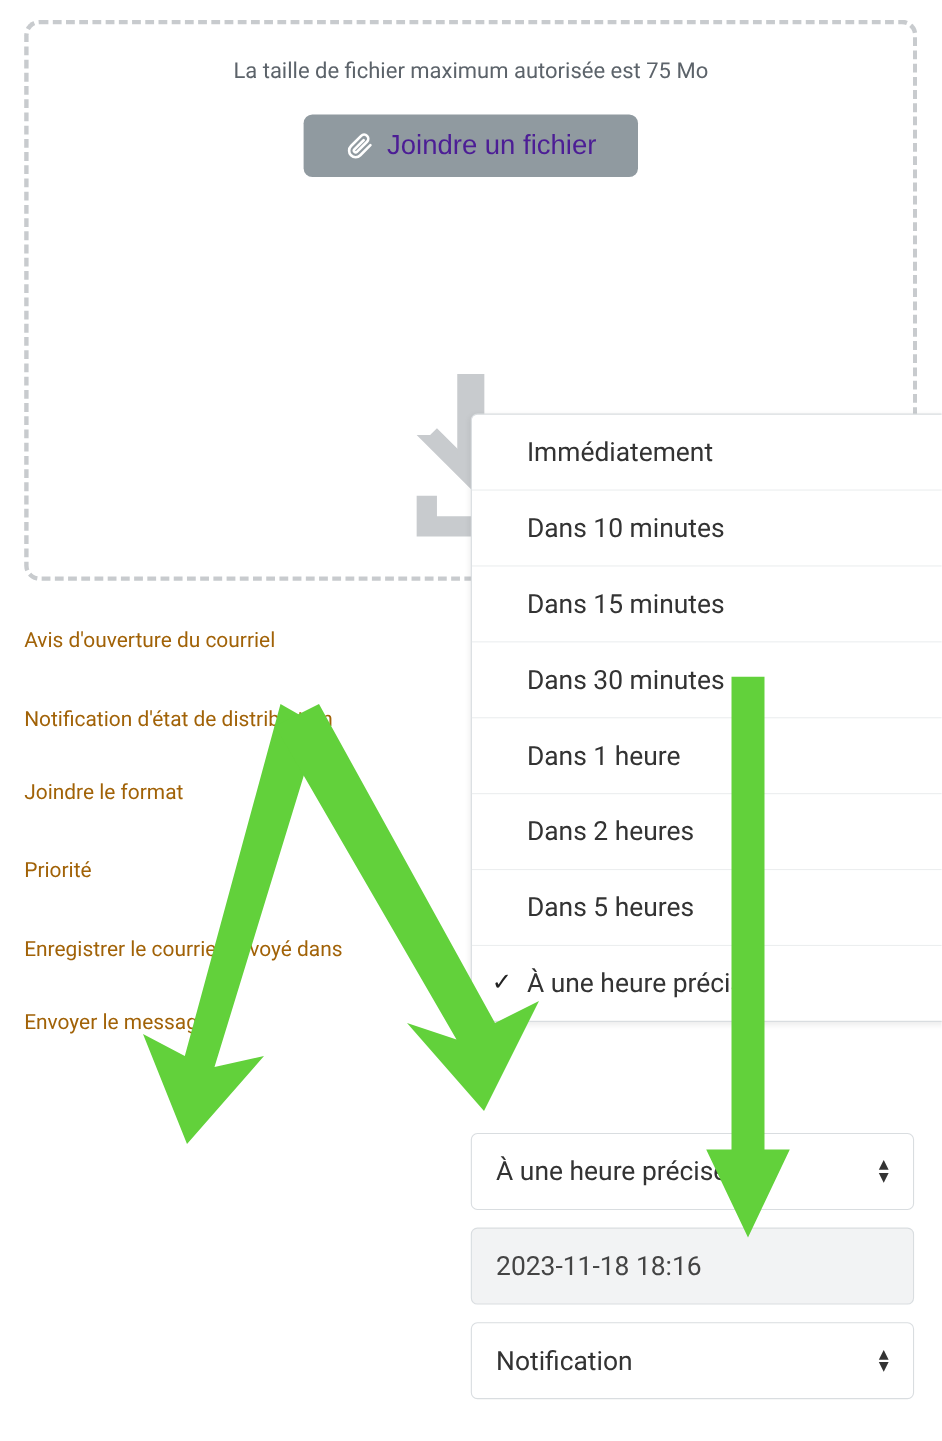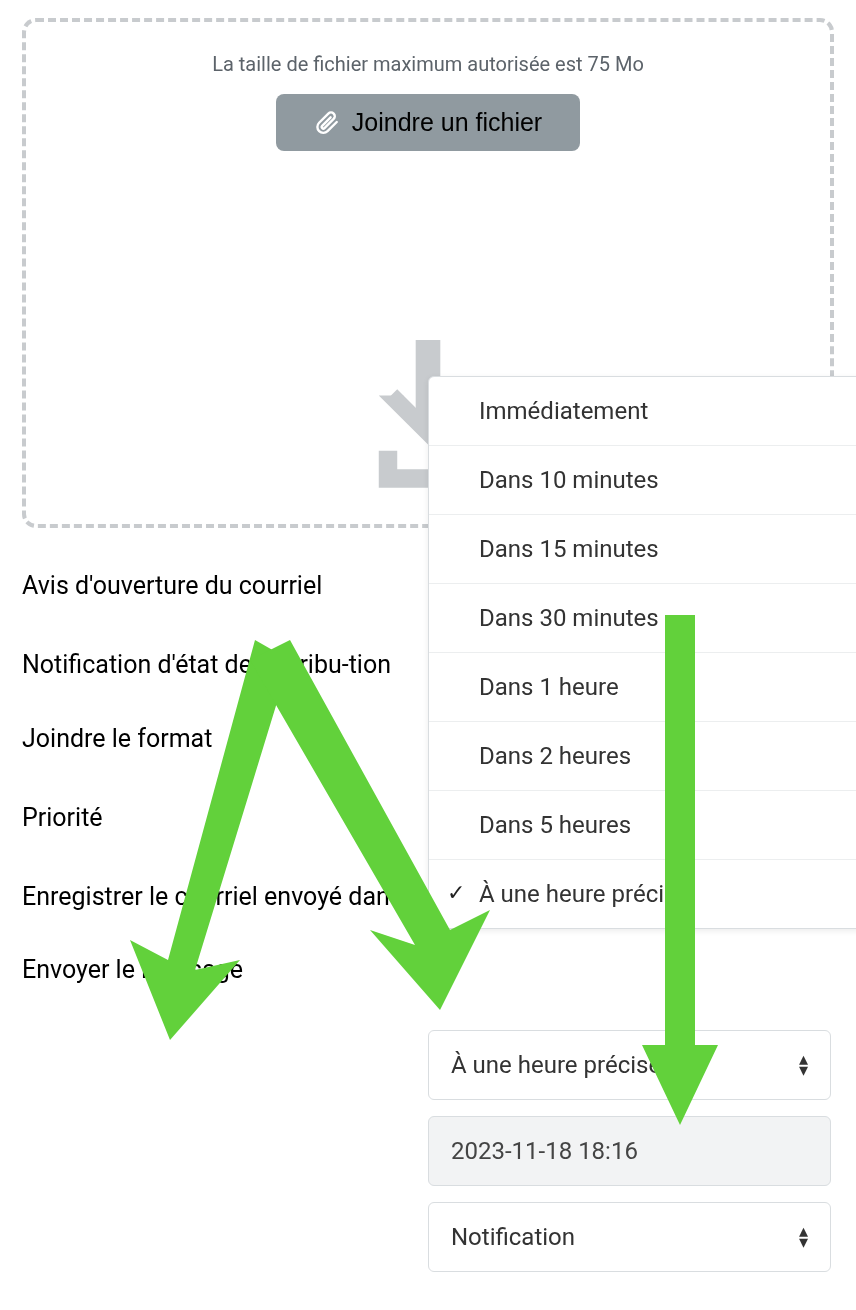--- a/index.html
+++ b/index.html
@@ -24,23 +24,23 @@
   }
   .dropzone-text {
     margin-top: 30px;
     font-size: 20px;
     color: #5c636a;
   }
   .attach-btn {
     display: inline-flex;
     align-items: center;
     gap: 12px;
-    margin-top: 18px;
+    margin-top: 28px;
     background: #909aa0;
-    color: #000000;
+    color: #4c1d95;
     font-size: 25px;
     font-weight: 500;
     padding: 14px 38px;
     border: none;
     border-radius: 8px;
     cursor: pointer;
   }
   .clip-icon svg { display:block; }
   .download-icon {
     position: absolute;
@@ -48,23 +48,23 @@
     transform: translateX(-50%);
     bottom: 20px;
     color: #c8cbce;
   }
 
   .labels {
     position: absolute;
     left: 22px;
     top: 570px;
     width: 400px;
-    font-size: 25px;
+    font-size: 19px;
     line-height: 1.25;
-    color: #000000;
+    color: #a16207;
   }
   .labels div { margin-bottom: 48px; }
   .labels .multi { margin-bottom: 42px; }
 
   .dropdown {
     position: absolute;
     left: 428px;
     top: 376px;
     width: 435px;
     background: #fff;

